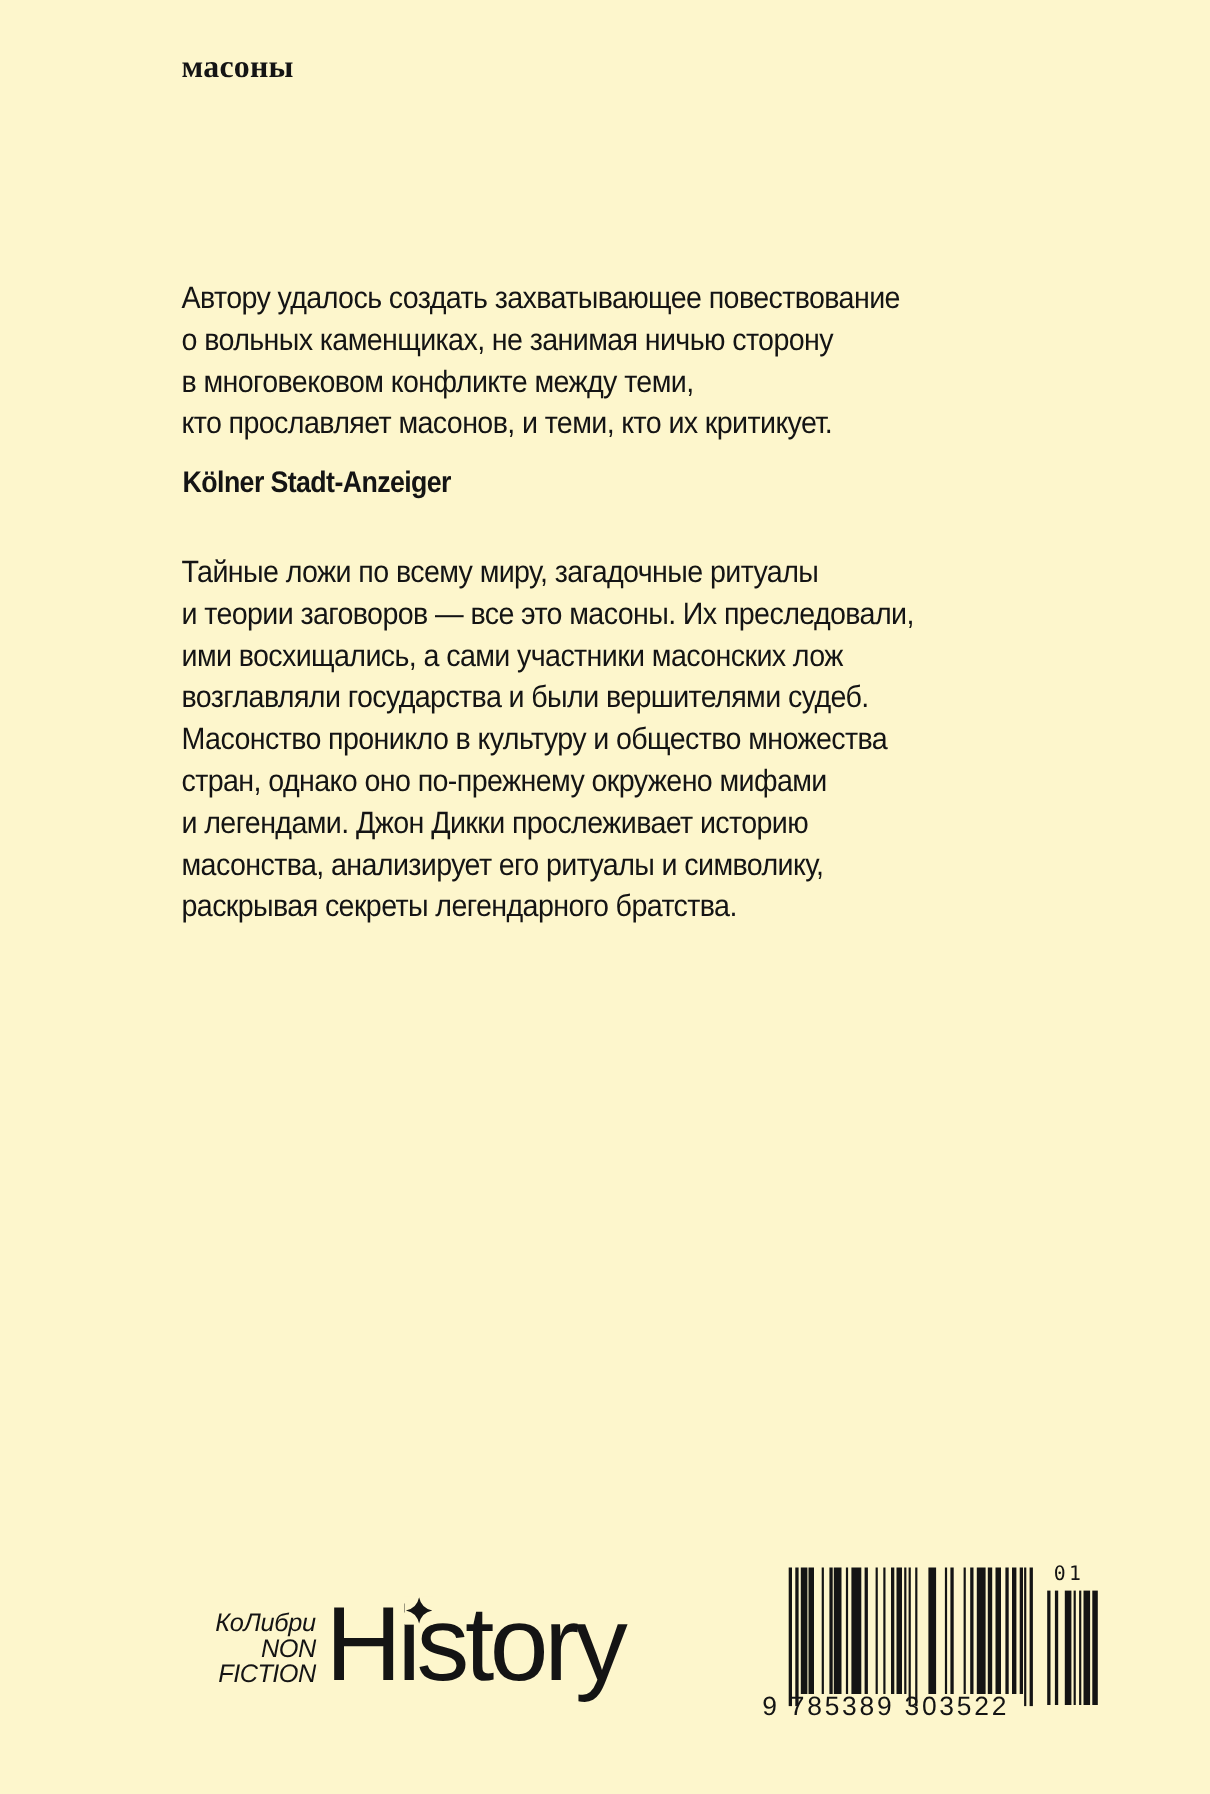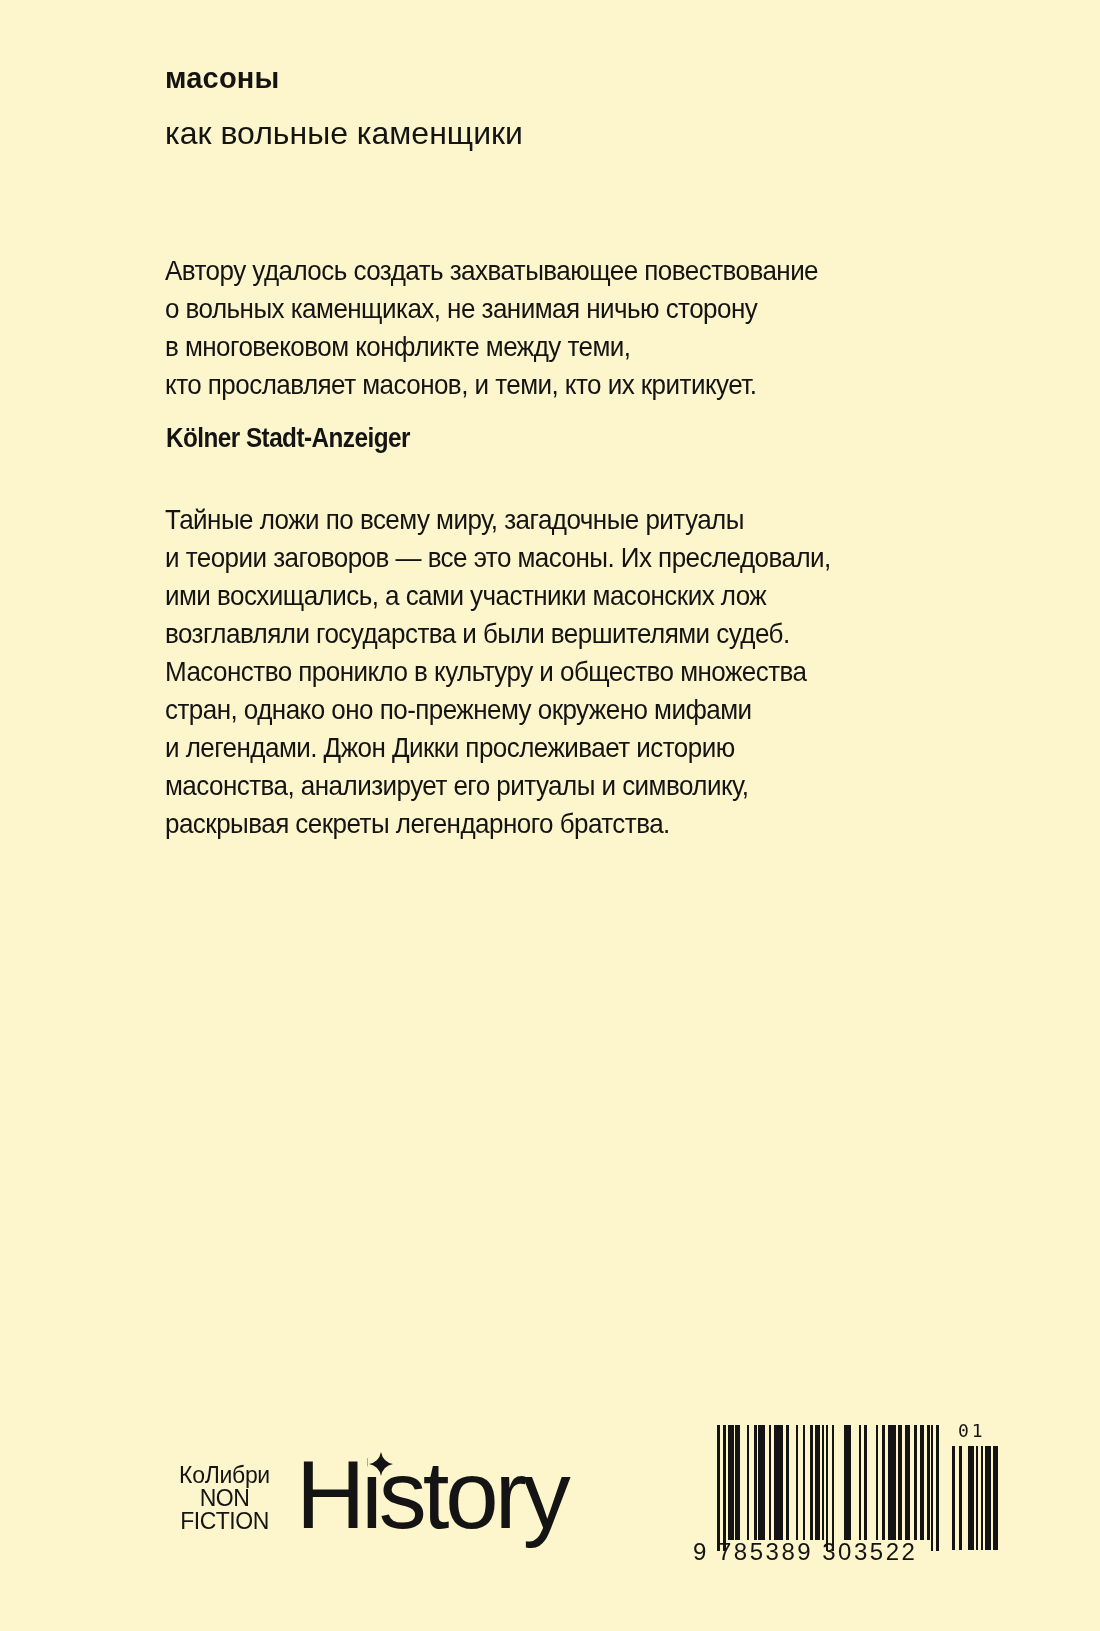--- a/index.html
+++ b/index.html
@@ -11,25 +11,26 @@
       height: 1631px;
       background: #fdf6cc;
       position: relative;
       overflow: hidden;
       color: #141414;
       font-family: "Liberation Sans", sans-serif;
     }
     .title {
       position: absolute;
       left: 165px;
-      top: 62px;
+      top: 45px;
       font-size: 29px;
       font-weight: bold;
       letter-spacing: 0.2px;
       margin: 0;
+      font-family: Liberation Serif, serif;
     }
     .subtitle {
       position: absolute;
       left: 165px;
       top: 112px;
       font-size: 32px;
       line-height: 42px;
       margin: 0;
     }
     .subtitle span { display: block; white-space: nowrap; }
@@ -73,21 +74,22 @@
       top: 1456px;
       height: 100px;
     }
     .logo-small {
       position: absolute;
       left: 0;
       top: 8px;
       width: 125px;
       font-size: 23px;
       line-height: 23px;
-      text-align: center;
+      text-align: right;
+      font-style: italic;
     }
     .logo-small span { display: block; white-space: nowrap; }
     .logo-small .kolibri { letter-spacing: -0.3px; }
     .logo-small .non { letter-spacing: -0.5px; }
     .logo-small .fiction { letter-spacing: -0.5px; }
     .logo-history {
       position: absolute;
       left: 134px;
       top: -16px;
       font-size: 96px;
@@ -129,21 +131,20 @@
       font-size: 18px;
       letter-spacing: 3px;
     }
   </style>
 </head>
 <body>
 
 <h1 class="title">масоны</h1>
 
 <div class="subtitle">
-  <span>как вольные каменщики</span>
 </div>
 
 <div class="quote">
   <span>Автору удалось создать захватывающее повествование</span>
   <span>о вольных каменщиках, не занимая ничью сторону</span>
   <span>в многовековом конфликте между теми,</span>
   <span>кто прославляет масонов, и теми, кто их критикует.</span>
 </div>
 
 <div class="quote-source">Kölner Stadt-Anzeiger</div>

